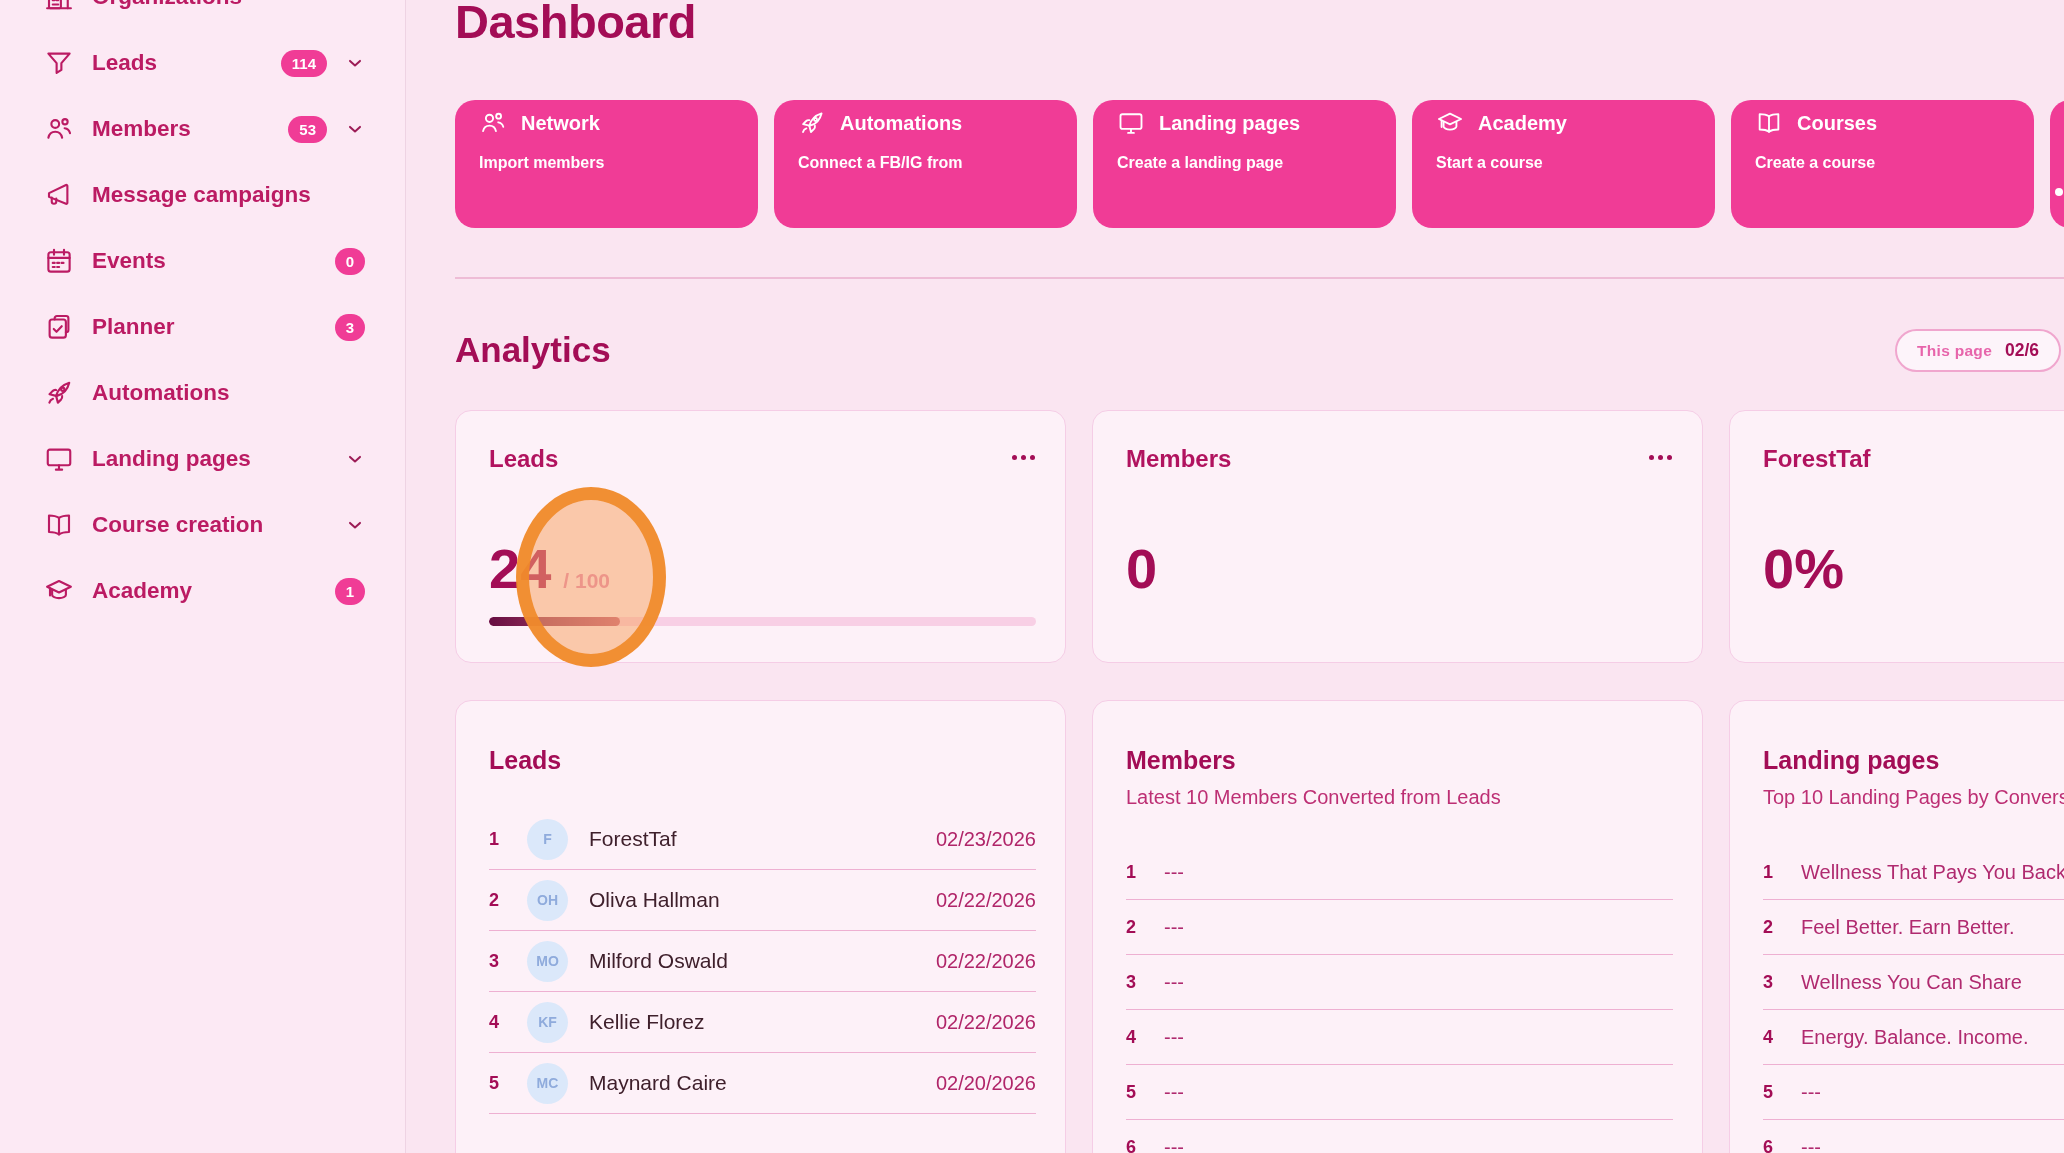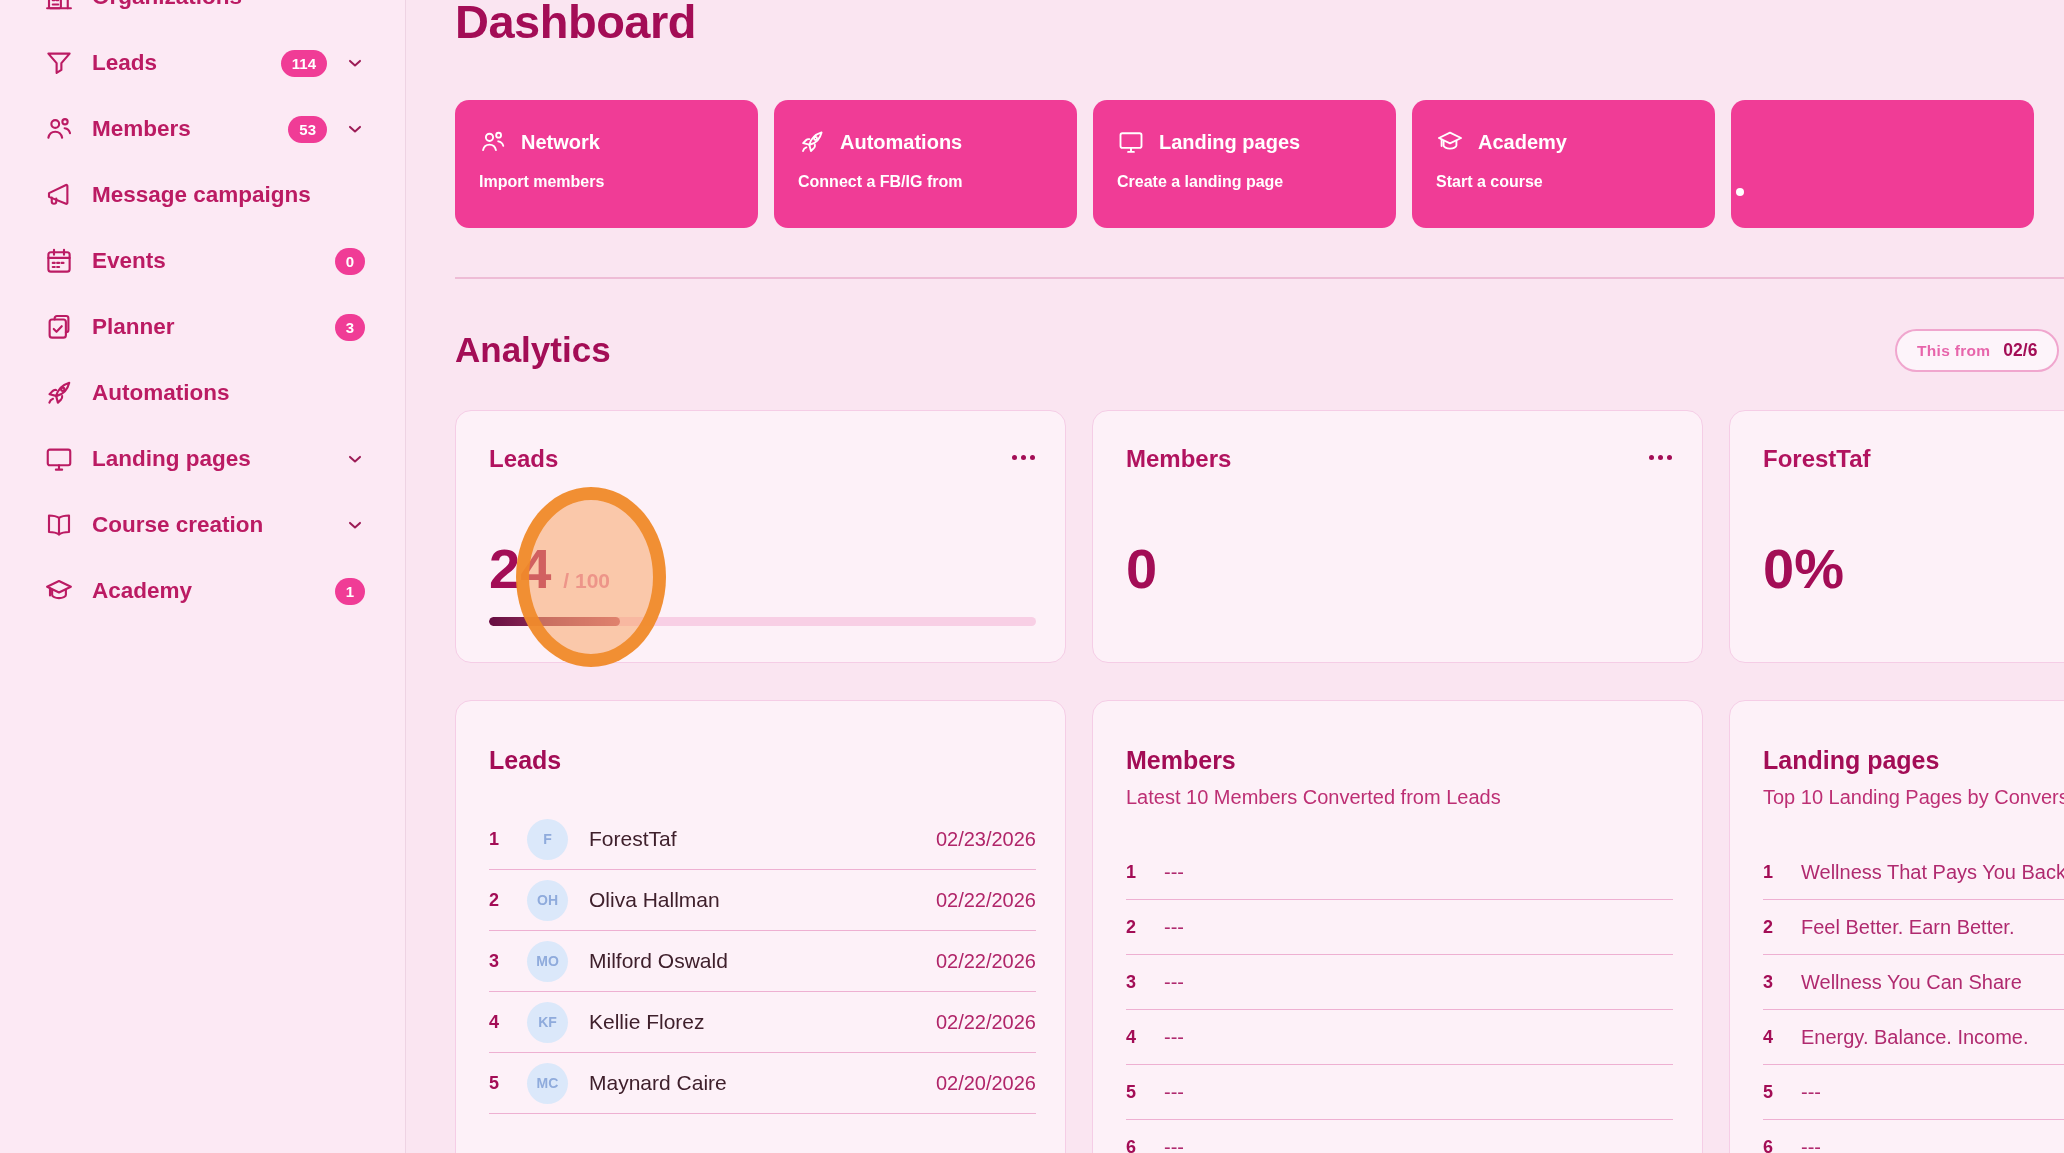--- a/index.html
+++ b/index.html
@@ -34,22 +34,22 @@
   .main { position:absolute; left:407px; top:0; width:1713px; height:1153px; overflow:hidden;text-decoration:underline; }
 
   .page-title {
     position:absolute; left:48px; top:-8px;
     font-size:47px; font-weight:800; color:#a30d56; line-height:60px; letter-spacing:-0.5px;
   }
 
   .quick-actions { position:absolute; left:48px; top:100px; display:flex; gap:16px; }
   .qa-card {
     position:relative; width:303px; height:128px; flex:0 0 auto;
-    background:#f03c96; border-radius:14px; color:#fff;
-    padding:28px 24px; cursor:pointer;
+    background:#f03c96; border-radius:20px; color:#fff;
+    padding:9px 24px; cursor:pointer;
   }
   .qa-top { display:flex; align-items:center; gap:14px; font-size:20px; font-weight:700; }
   .qa-top svg { width:28px; height:28px; }
   .qa-sub { margin-top:17px; font-size:16px; font-weight:600; }
   .qa-dot { position:absolute; left:5px; top:88px; width:8px; height:8px; border-radius:50%; background:#fff; }
 
   .hr1 { position:absolute; left:48px; right:0; top:277px; height:1.5px; background:#eebcd6; }
 
   .analytics-head {
     position:absolute; left:48px; top:330px;
@@ -276,33 +276,43 @@
         <svg viewBox="0 0 24 24" fill="none" stroke="#fff" stroke-width="1.6" stroke-linecap="round" stroke-linejoin="round">
             <path d="M12 4L2.5 8.6 12 13.2l9.5-4.6z"></path>
             <path d="M6.5 11v4.1c0 1.3 2.5 2.6 5.5 2.6s5.5-1.3 5.5-2.6V11"></path>
             <path d="M4.8 9.8v5.7"></path>
           </svg>
         <span>Academy</span>
       </div>
       <div class="qa-sub">Start a course</div>
     </div>
 
+    <div class="qa-card">
+      <div class="qa-top">
+        <svg viewBox="0 0 24 24" fill="none" stroke="#fff" stroke-width="1.6" stroke-linecap="round" stroke-linejoin="round">
+            <path d="M12 6.3C10 4.9 7.5 4.4 4 4.4v13.2c3.5 0 6 .5 8 1.9 2-1.4 4.5-1.9 8-1.9V4.4c-3.5 0-6 .5-8 1.9z"></path>
+            <path d="M12 6.3v13.2"></path>
+          </svg>
+        <span>Courses</span>
+      </div>
+      <div class="qa-sub">Create a course</div>
+    </div>
 
     <div class="qa-card">
       <span class="qa-dot"></span>
     </div>
 
   </div>
 
   <div class="hr1"></div>
 
   <h2 class="analytics-head">Analytics</h2>
 
   <div class="chip">
-    <span class="chip-label">This from</span>
+    <span class="chip-label">This page</span>
     <span class="chip-value">02/6</span>
   </div>
 
   <div class="stats-row">
 
     <div class="stat-card">
       <div class="stat-title">Leads</div>
       <div class="menu-dots">
           <i></i>
           <i></i>

